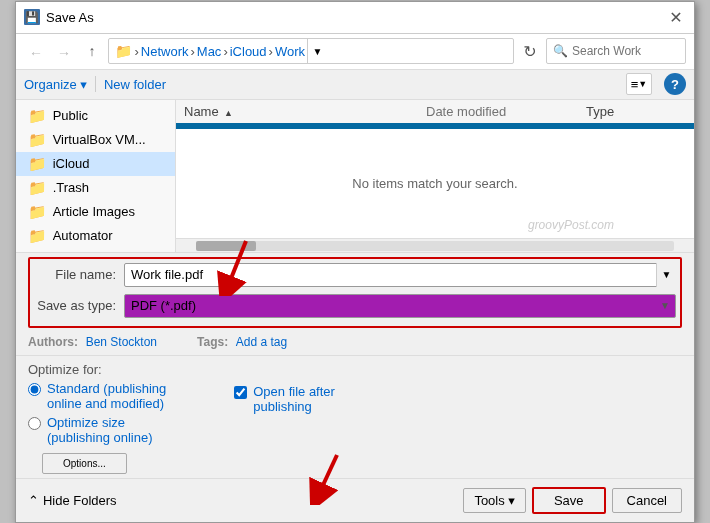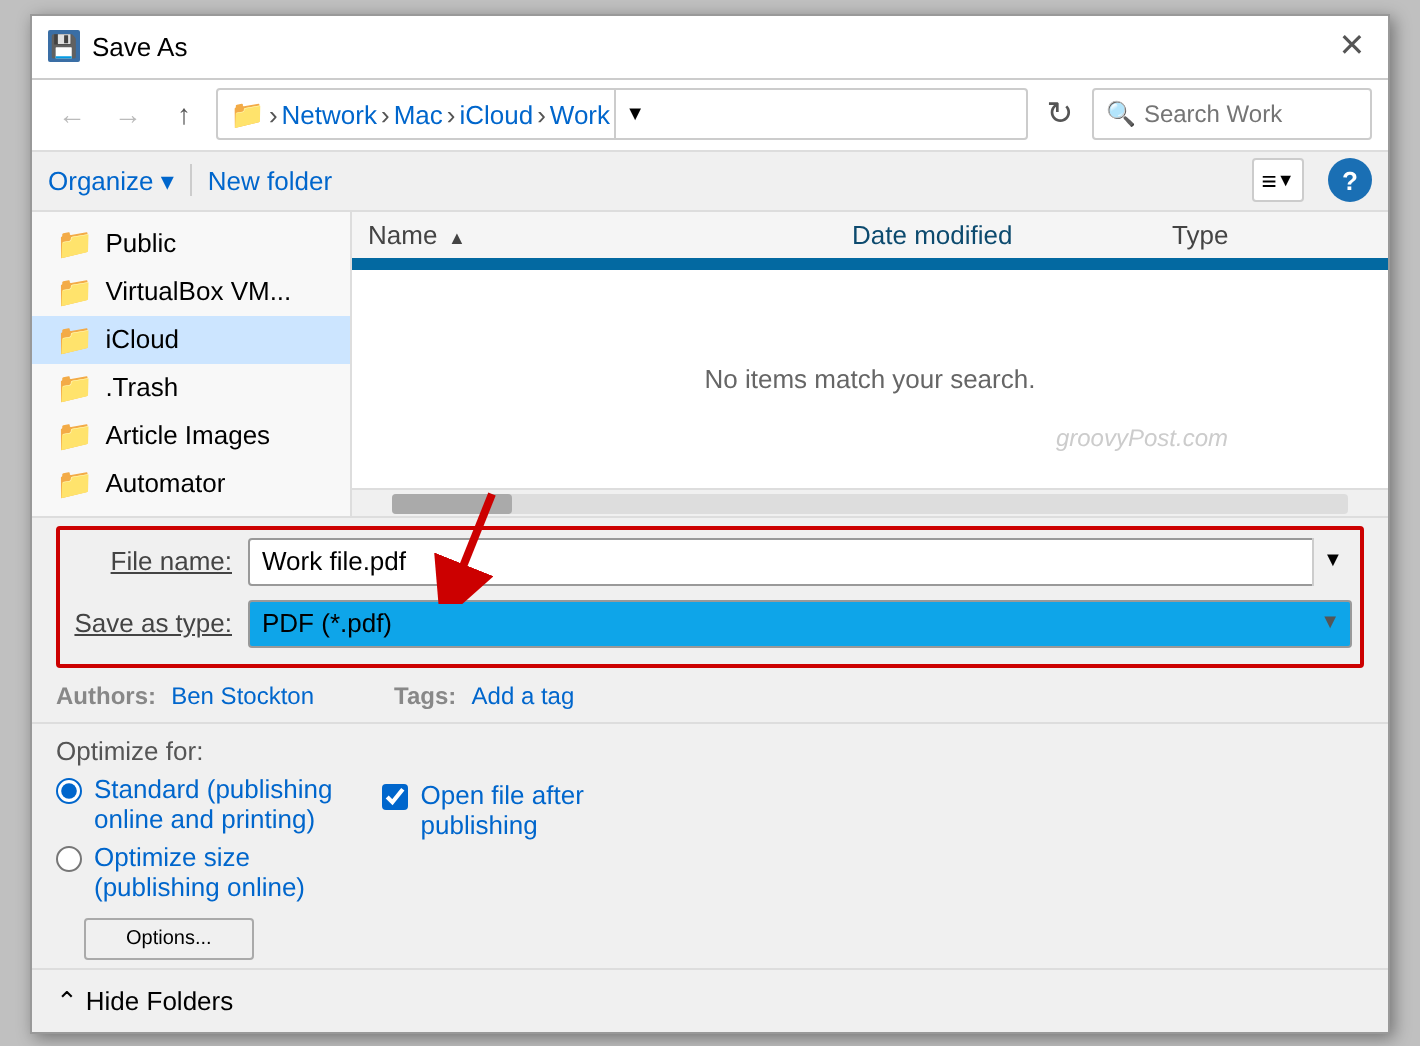--- a/index.html
+++ b/index.html
@@ -29,32 +29,32 @@
     .content-area { display: flex; flex: 1; min-height: 0; }
     .sidebar { width: 160px; background: #f8f8f8; border-right: 1px solid #ddd; overflow-y: auto; padding: 4px 0; flex-shrink: 0; }
     .sidebar-item { padding: 3px 8px 3px 12px; display: flex; align-items: center; gap: 6px; cursor: pointer; font-size: 13px; white-space: nowrap; overflow: hidden; text-overflow: ellipsis; }
     .sidebar-item.selected { background: #cce5ff; }
     .folder-icon { font-size: 15px; flex-shrink: 0; }
     .folder-yellow { color: #f5c518; }
     .folder-cloud { color: #e8c040; }
     .main-panel { flex: 1; display: flex; flex-direction: column; overflow: hidden; background: white; }
     .file-list-header { display: flex; padding: 2px 8px; border-bottom: 6px solid #0369a1; background: #f5f5f5; align-items: center; }
     .col-name { flex: 1; font-size: 12px; color: #444; padding: 2px 0; cursor: pointer; }
-    .col-date { width: 160px; font-size: 12px; color: #0c4a6e; padding: 2px 0; cursor: pointer; }
+    .col-date { width: 160px; font-size: 12px; color: #737373; padding: 2px 0; cursor: pointer; }
     .col-type { width: 100px; font-size: 12px; color: #444; padding: 2px 0; cursor: pointer; }
     .sort-arrow { font-size: 9px; margin-left: 2px; }
     .file-list-body { flex: 1; overflow-y: auto; padding: 8px; display: flex; flex-direction: column; align-items: center; justify-content: center; }
     .no-items-text { color: #666; font-size: 13px; }
     .scroll-bar-area { height: 14px; background: #f0f0f0; border-top: 1px solid #ddd; position: relative; }
     .scroll-track { height: 10px; margin: 2px 20px; background: #ddd; border-radius: 2px; position: relative; }
     .scroll-thumb { position: absolute; left: 0; top: 0; width: 60px; height: 10px; background: #aaa; border-radius: 2px; }
     .form-row { display: flex; align-items: center; margin-bottom: 4px; }
-    .form-label { width: 90px; text-align: right; padding-right: 8px; font-size: 13px; color: #444; text-decoration: underline; }
+    .form-label { width: 90px; text-align: right; padding-right: 8px; font-size: 13px; color: #444; }
     .form-input { flex: 1; height: 24px; border: 1px solid #999; border-radius: 2px; padding: 0 6px; font-size: 13px; background: white; outline: none; }
-    .form-select { flex: 1; height: 24px; border: 1px solid #999; border-radius: 2px; padding: 0 6px; font-size: 13px; background: #0ea5e9; outline: none; -webkit-appearance: none; appearance: none; position: relative; }
+    .form-select { flex: 1; height: 24px; border: 1px solid #999; border-radius: 2px; padding: 0 6px; font-size: 13px; background: #a21caf; outline: none; -webkit-appearance: none; appearance: none; position: relative; }
     .form-select-wrap { flex: 1; position: relative; display: flex; align-items: center; }
     .form-select-wrap::after { content: '▼'; position: absolute; right: 6px; font-size: 10px; color: #555; pointer-events: none; }
     .meta-section { padding: 6px 12px; background: #f0f0f0; display: flex; align-items: center; gap: 40px; border-bottom: 1px solid #ddd; }
     .meta-label { color: #888; font-size: 12px; font-weight: bold; }
     .radio-item { display: flex; align-items: flex-start; gap: 6px; font-size: 13px; }
     .checkbox-item { display: flex; align-items: flex-start; gap: 6px; font-size: 13px; }
     .options-btn { border: 1px solid #aaa; background: #f0f0f0; padding: 4px 20px; cursor: pointer; border-radius: 2px; font-size: 10px; margin-top: 8px; }
     .bottom-bar { background: #f0f0f0; padding: 8px 12px; border-top: 1px solid #ddd; display: flex; align-items: center; justify-content: space-between; }
     .hide-folders-btn { background: none; border: none; cursor: pointer; font-size: 13px; color: #000; display: flex; align-items: center; gap: 4px; }
     .bottom-right { display: flex; align-items: center; gap: 6px; }
@@ -207,28 +207,28 @@
       <div>
         <span class="meta-label">Authors:</span>
         <span style="color:#0066cc; font-size:12px; cursor:pointer; margin-left:4px;">Ben Stockton</span>
       </div>
       <div>
         <span class="meta-label">Tags:</span>
         <span style="color:#0066cc; font-size:12px; cursor:pointer; margin-left:4px;">Add a tag</span>
       </div>
     </div>
 
-    <div style="padding: 6px 12px 4px 12px; background:#f0f0f0; display:flex; gap:25px; align-items:flex-start;">
+    <div style="padding: 6px 12px 4px 12px; background:#f0f0f0; display:flex; gap:68px; align-items:flex-start;">
       <div style="display:flex; flex-direction:column;">
         <span class="optimize-label" style="margin-bottom:4px;">Optimize for:</span>
         <div class="radio-item" style="display:flex; align-items:flex-start; gap:6px;">
           <input type="radio" name="optimize" checked="" style="margin-top: 2px; accent-color: rgb(0, 102, 204);">
           <div style="color:#0066cc; font-size:13px;">
             <span>Standard (publishing</span><br>
-            <span>online and printing)</span>
+            <span>online and modified)</span>
           </div>
         </div>
         <div class="radio-item" style="display:flex; align-items:flex-start; gap:6px; margin-top:4px;">
           <input type="radio" name="optimize" style="margin-top: 2px; accent-color: rgb(0, 102, 204);">
           <div style="color:#0066cc; font-size:13px;">
             <span>Optimize size</span><br>
             <span>(publishing online)</span>
           </div>
         </div>
         <button class="options-btn" style="margin-top:8px; margin-left:14px; align-self:flex-start;">Options...</button>
@@ -243,15 +243,31 @@
         </div>
 
       </div>
     </div>
 
     <div class="bottom-bar">
       <button class="hide-folders-btn">
         <span>⌃</span>
         <span>Hide Folders</span>
       </button>
+      <div class="bottom-right">
+
+        <div style="position:relative; display:inline-block;">
+          <svg width="60" height="55" viewBox="0 0 60 55" style="position:absolute; right:100px; top:-50px;">
+            <defs>
+              <marker id="arrowhead2" markerWidth="8" markerHeight="8" refX="4" refY="4" orient="auto">
+                <polygon points="0 0, 8 4, 0 8" fill="#cc0000"></polygon>
+              </marker>
+            </defs>
+            <line x1="40" y1="5" x2="20" y2="48" stroke="#cc0000" stroke-width="4" marker-end="url(#arrowhead2)"></line>
+          </svg>
+        </div>
+        <button class="tools-btn">Tools ▾</button>
+        <button class="save-btn">Save</button>
+        <button class="cancel-btn">Cancel</button>
+      </div>
     </div>
   </div>
 </div>
 
 </body></html>

